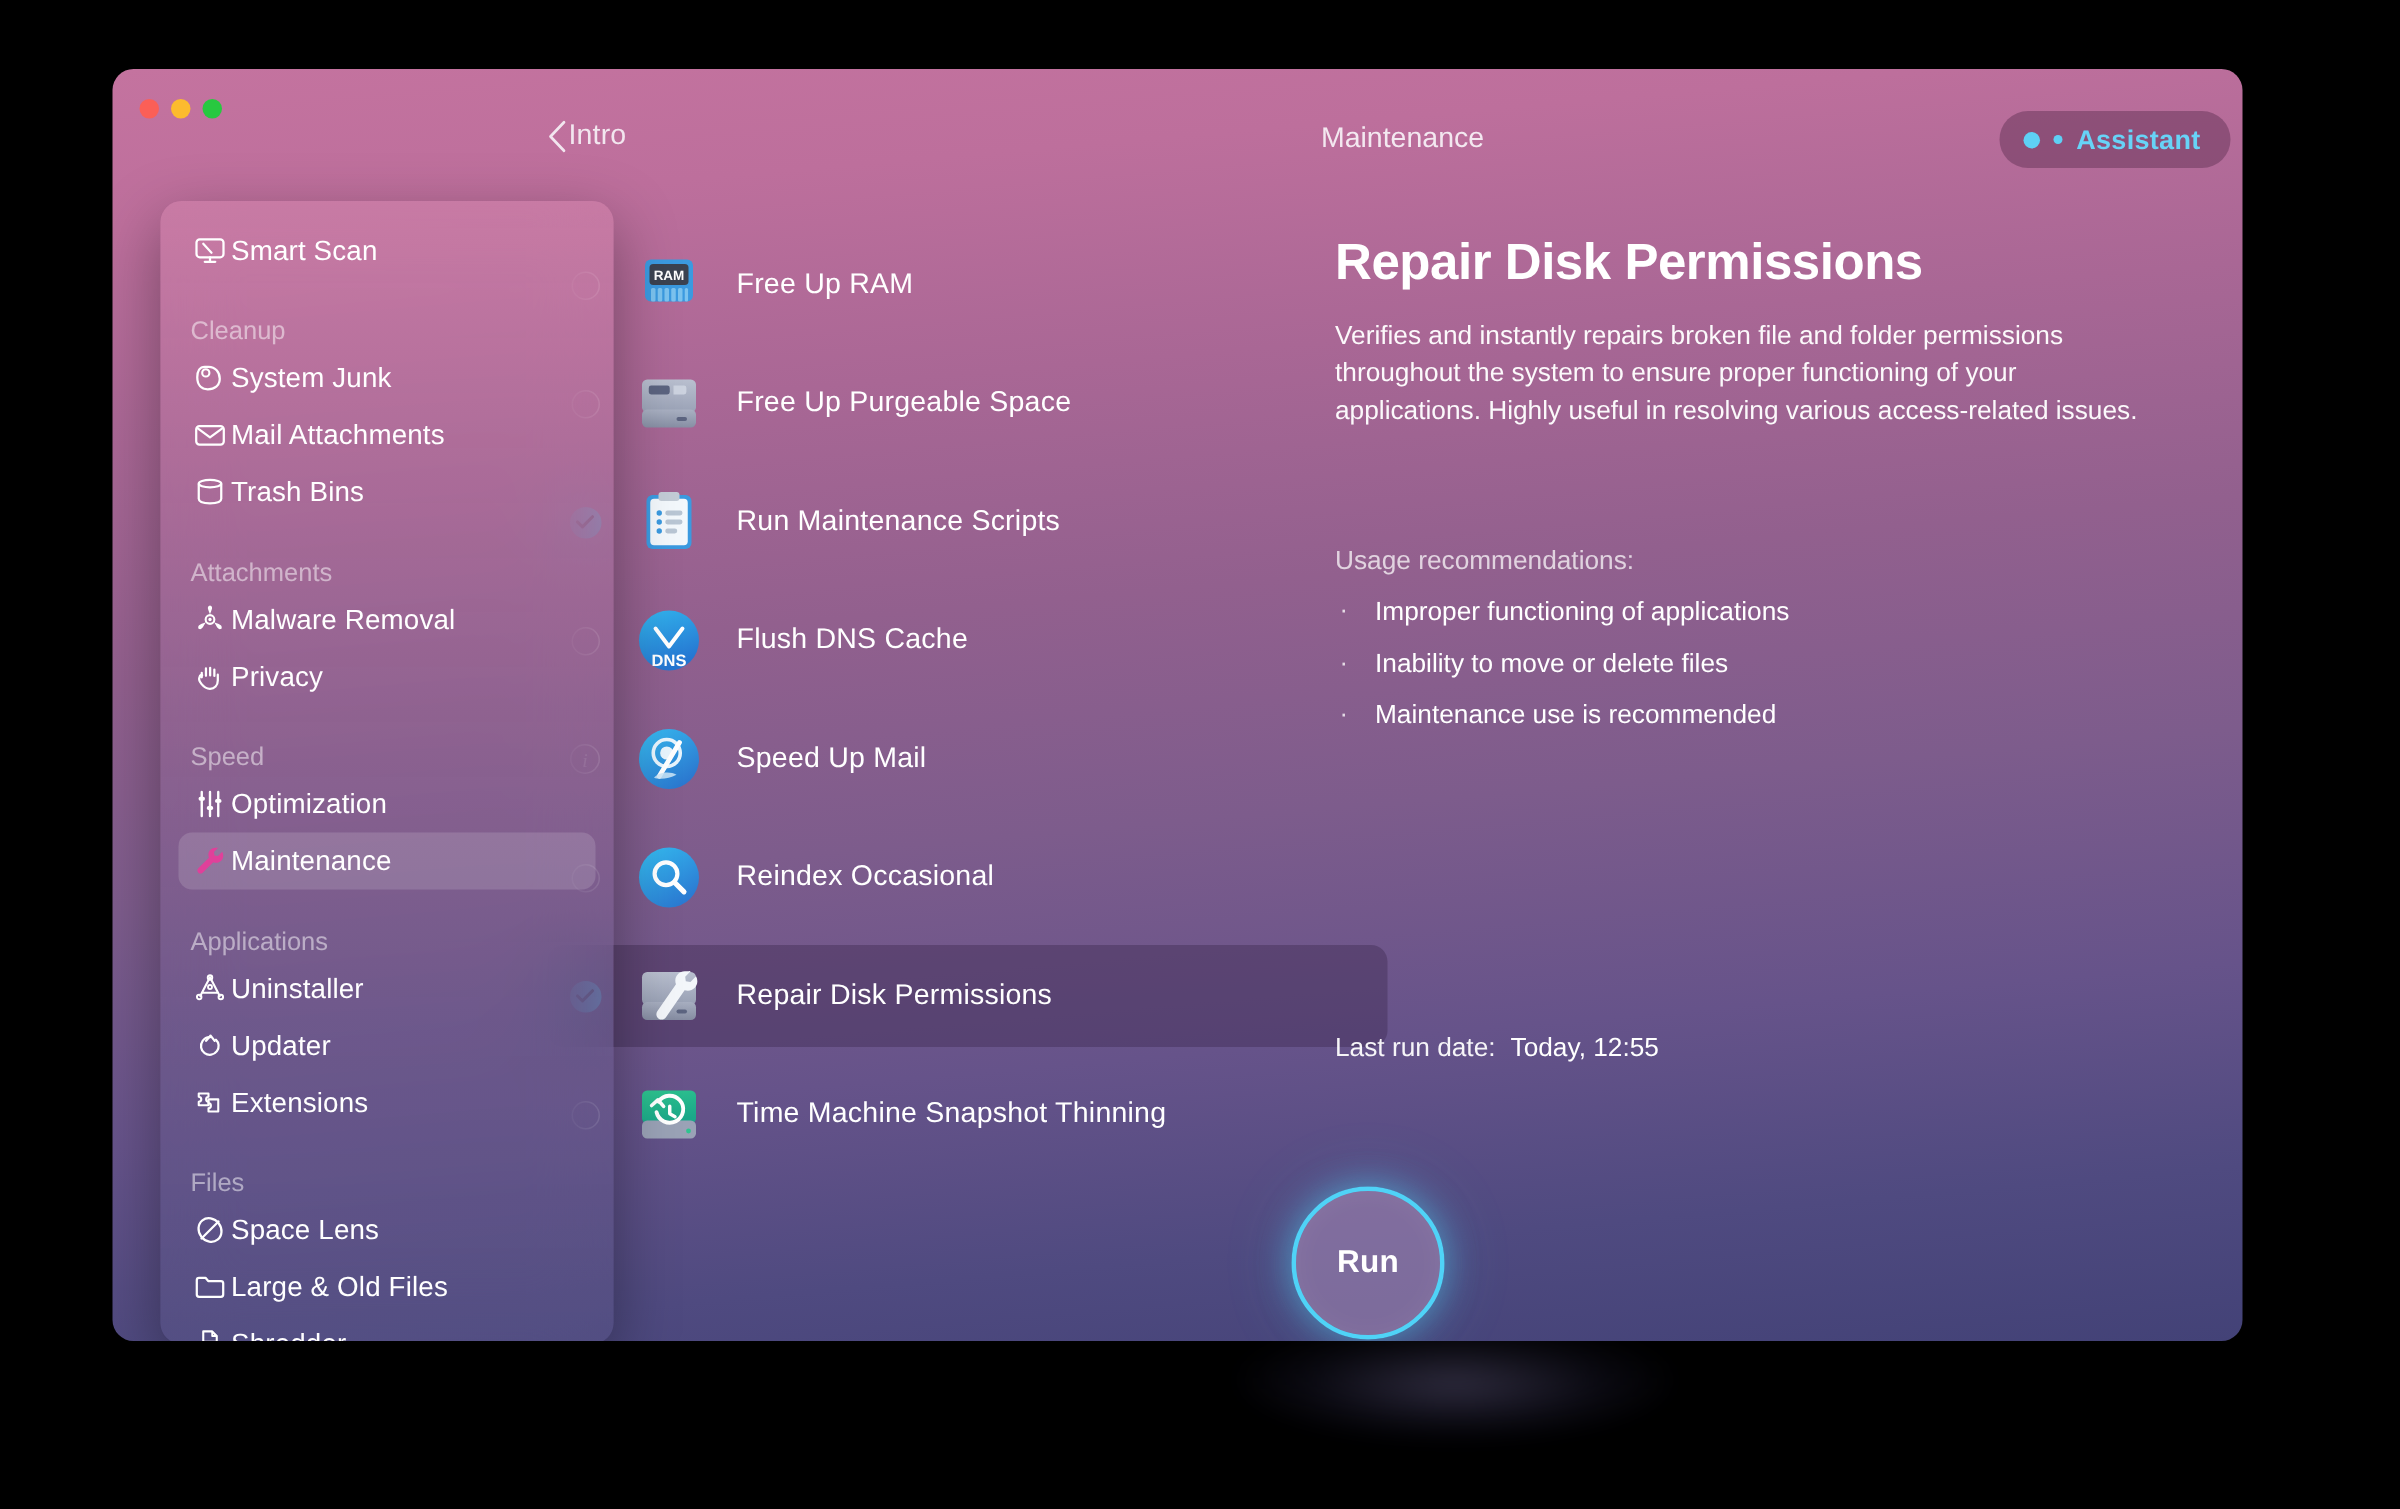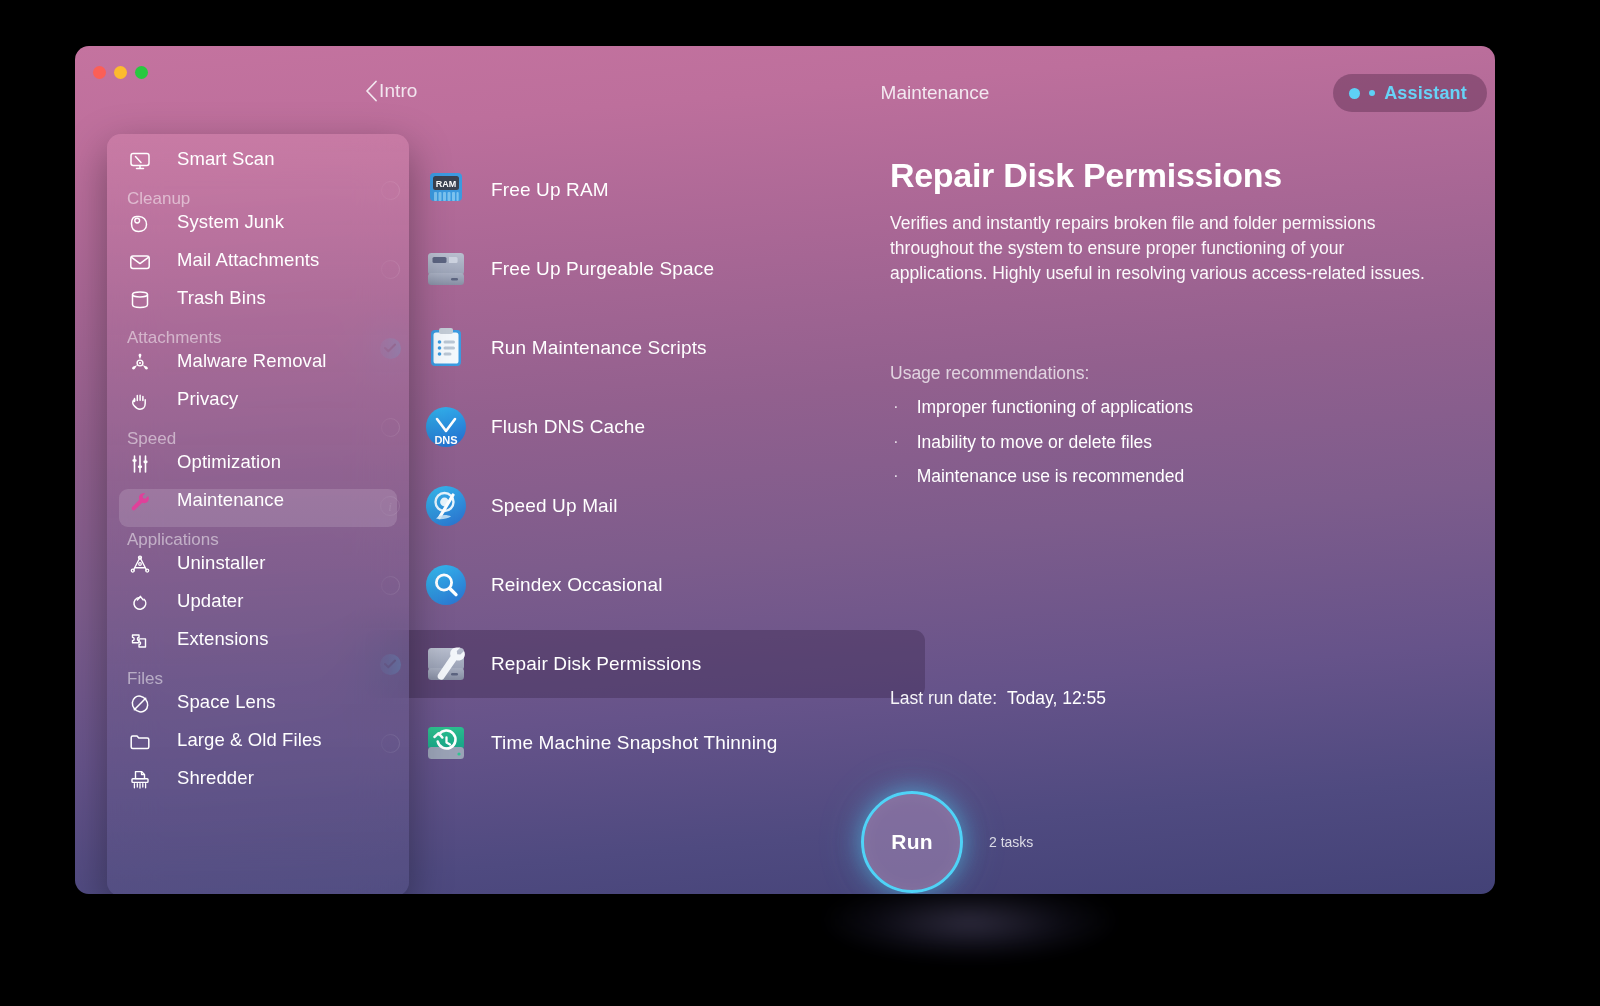--- a/index.html
+++ b/index.html
@@ -137,25 +137,26 @@
     backdrop-filter: blur(24px);
     box-shadow: 0 14px 42px rgba(0,0,0,0.35);
     padding-top: 14px;
     overflow: hidden;
     z-index: 5;
   }
   .side-group-label {
     color: rgba(255,255,255,0.50);
     font-size: 17px;
     padding: 0 0 2px 20px;
-    margin-top: 3px;
+    margin-top: 25px;
   }
   .side-item {
     display: flex;
-    gap: 24px;
+    align-items: center;
+    gap: 1px;
     height: 38px;
     margin: 0 12px;
     padding-left: 8px;
     border-radius: 9px;
     cursor: pointer;
   }
   .side-item.active {
     background: rgba(255,255,255,0.14);
   }
   .side-icon {
@@ -305,20 +306,21 @@
   }
 
   
   #run-area {
     position: absolute;
     left: 786px;
     top: 745px;
     display: flex;
     align-items: center;
     gap: 26px;
+    flex-direction: column;
   }
   #run-button {
     position: relative;
     width: 102px; height: 102px;
     border-radius: 50%;
     border: 3.5px solid #4fd3f7;
     background: rgba(168,138,182,0.55);
     display: flex;
     align-items: center;
     justify-content: center;

